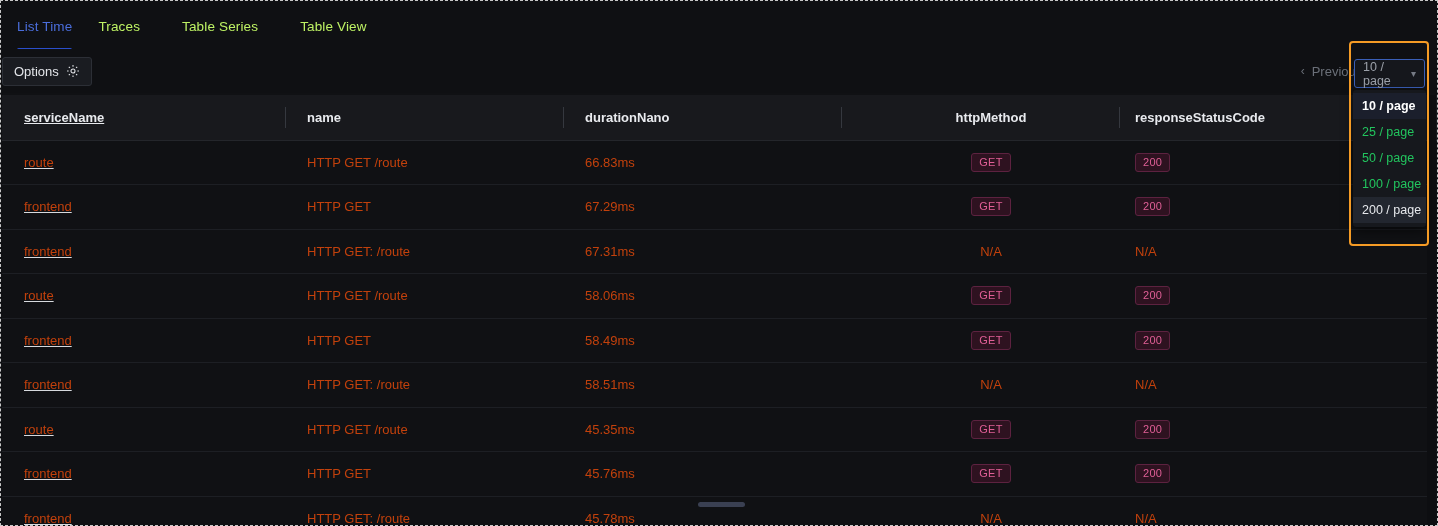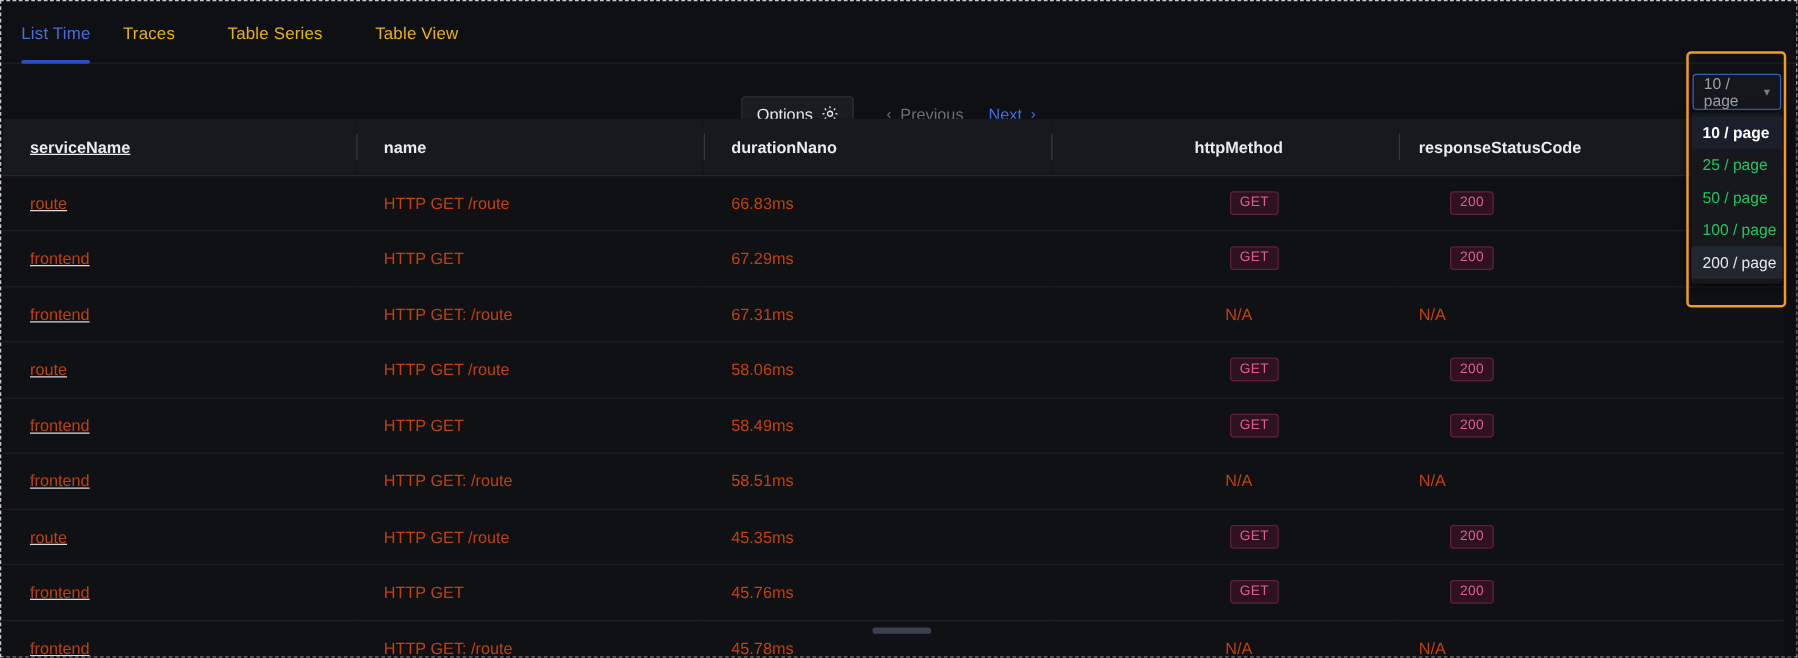--- a/index.html
+++ b/index.html
@@ -36,47 +36,47 @@
     padding-left: 15px;
   }
   .tab {
     position: relative;
     height: 49px;
     display: flex;
     align-items: center;
     padding: 0 16px 0 0;
     margin-right: 26px;
     font-size: 13.5px;
-    color: #eab308;
+    color: #bef264;
     cursor: pointer;
     letter-spacing: .15px;
   }
   .tab:first-child { padding-right: 0; }
   .tab.active { color: #4a6ddb; }
   .tab.active::after {
     content: "";
     position: absolute;
     left: 0; right: 16px;
     bottom: 0;
     height: 3px;
     background: #2a4ecb;
     border-radius: 2px;
   }
   .tab:first-child.active::after { right: 0; }
 
   
   .toolbar {
     position: absolute;
-    left: 1px; top: 68px;
+    left: 1px; top: 48px;
     width: 1436px;
     height: 44px;
     background: #0f1013;
     display: flex;
     align-items: center;
-    justify-content: center;
+    justify-content: space-between;
     padding-right: 10px;
     gap: 0;
   }
   .options-btn {
     display: flex;
     align-items: center;
     gap: 7px;
     height: 29px;
     padding: 0 11px;
     background: #1a1c21;
@@ -212,21 +212,20 @@
   .badge {
     display: inline-block;
     padding: 2px 7px 3px;
     border-radius: 3px;
     font-size: 11px;
     line-height: 1.1;
     background: #2e1220;
     border: 1px solid #5d2240;
     color: #e05f96;
     letter-spacing: .3px;
-    margin-left: 25px;
   }
   .na { color: #c2410c; font-size: 13px; margin-top: 12px; }
 
   
   .hscroll {
     position: absolute;
     left: 697px; top: 501px;
     width: 47px; height: 5px;
     border-radius: 3px;
     background: #3a4052;

